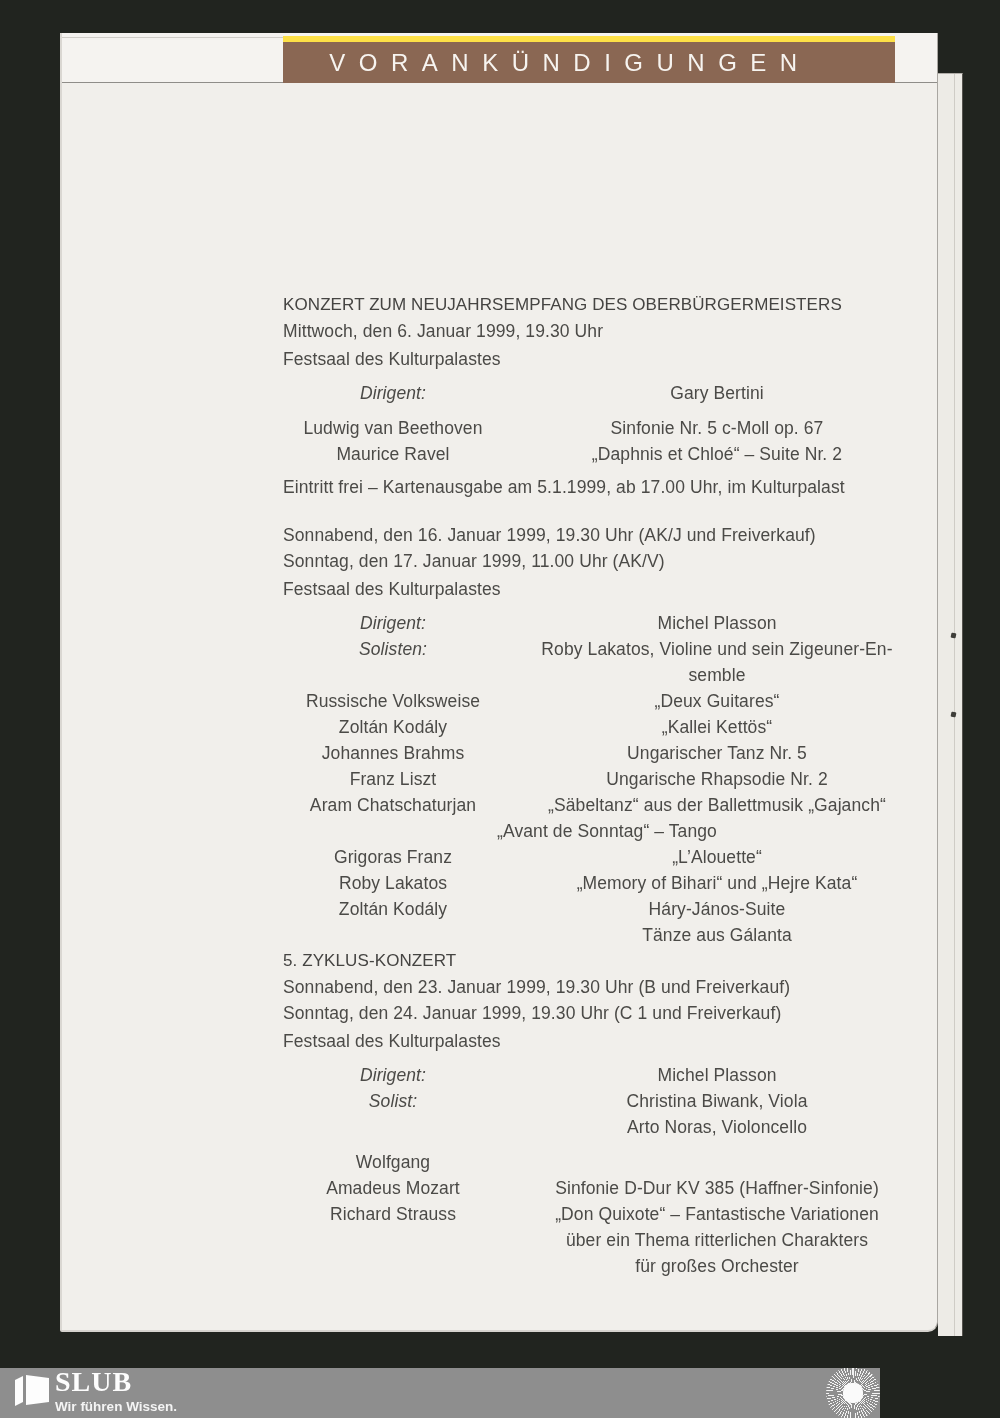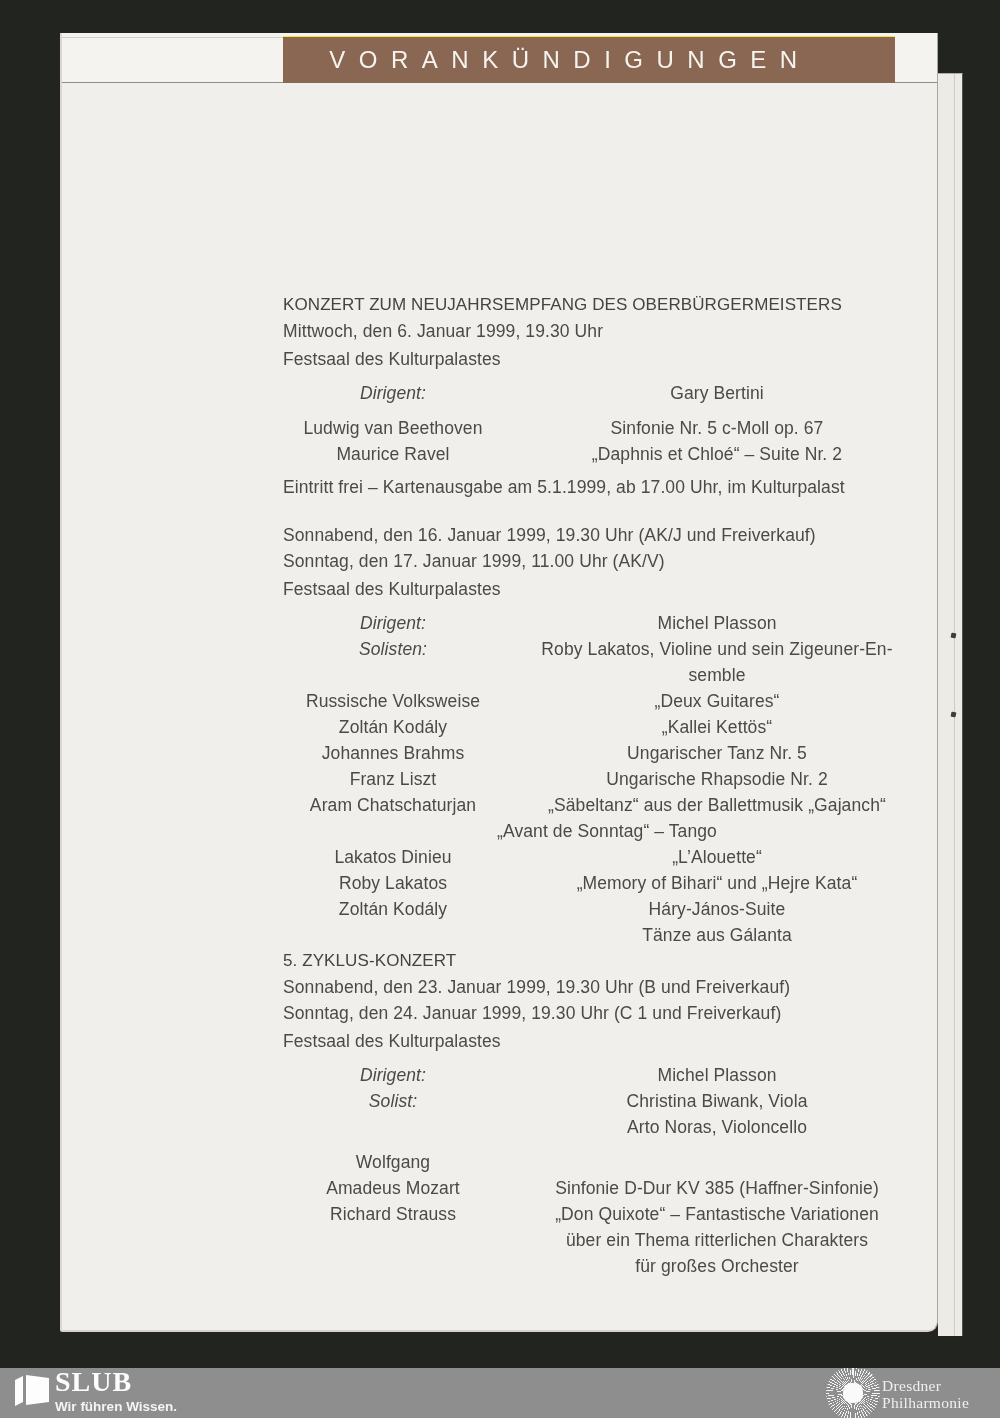--- a/index.html
+++ b/index.html
@@ -40,21 +40,21 @@
     background:#f5f3f0;
     border-bottom:1px solid #8f8d89;
   }
   .stack-edge {
     position:absolute; left:0; top:4px; width:225px; height:1px; background:#d0cdc8;
   }
   
   .banner {
     position:absolute; left:283px; top:36px; width:612px; height:47px;
     background:#8a6753;
-    border-top:1px solid #fde047;
+    border-top:6px solid #fde047;
     display:flex; align-items:center; justify-content:center;
     padding-right:46px;
     padding-left:8px;
   }
   .banner span {
     color:#f7f4f0; font-size:24px; letter-spacing:13.5px;
     font-weight:400; white-space:nowrap;
   }
   
   .content {
@@ -68,21 +68,21 @@
   .row { display:flex;text-align:center; }
   .row .lab { width:220px; flex:0 0 220px; }
   .row .it { font-style:italic; }
   .row .val { white-space:pre-line; flex:1; }
   .gap { margin-top:9px; }
   .note { margin-top:7px; }
   .sec-2 { margin-top:22px; }
   .sec-3 { margin-top:0px; }
   
   .footer-bar {
-    position:absolute; left:0; bottom:0; width:1000px; height:50px;
+    position:absolute; left:0; bottom:0; width:880px; height:50px;
     background:#8e8e8e; overflow:hidden;
   }
   .slub-group { position:absolute; left:14px; top:1px; }
   .slub-book { position:absolute; left:0; top:3px; }
   .slub-title {
     position:absolute; left:41px; top:-2px;
     font-family:"Liberation Serif", serif; font-weight:bold;
     font-size:28px; color:#fdfdfd; letter-spacing:1px; line-height:30px;
     white-space:nowrap;
   }
@@ -181,21 +181,21 @@
         <span class="val">Ungarische Rhapsodie Nr. 2</span>
       </div>
       <div class="row">
         <span class="lab">Aram Chatschaturjan</span>
         <span class="val">„Säbeltanz“ aus der Ballettmusik „Gajanch“</span>
       </div>
       <div class="row">
         <span class="val">„Avant de Sonntag“ – Tango</span>
       </div>
       <div class="row">
-        <span class="lab">Lakatos Dinieu</span>
+        <span class="lab">Grigoras Franz</span>
         <span class="val">„L’Alouette“</span>
       </div>
       <div class="row">
         <span class="lab">Roby Lakatos</span>
         <span class="val">„Memory of Bihari“ und „Hejre Kata“</span>
       </div>
       <div class="row">
         <span class="lab">Zoltán Kodály</span>
         <span class="val">Háry-János-Suite
 Tänze aus Gálanta</span>

